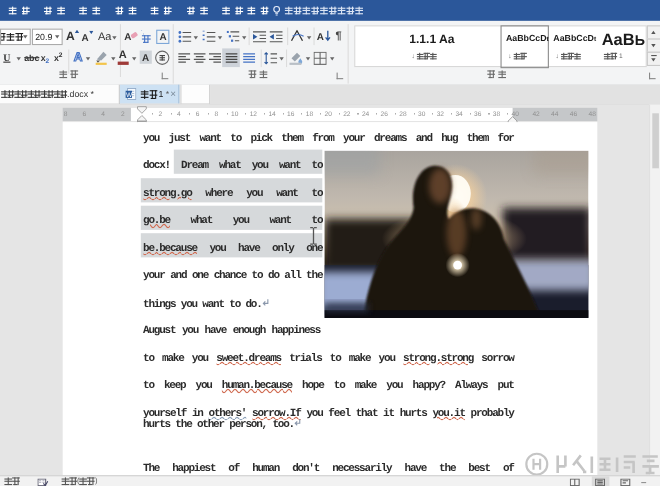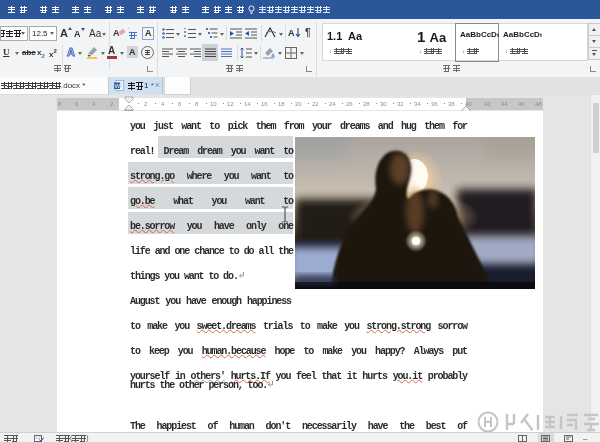--- a/index.html
+++ b/index.html
@@ -82,21 +82,21 @@
       <circle cx="4.5" cy="3.5" r="2.6" fill="none" stroke="#e8eefa" stroke-width="1"></circle>
       <path d="M3.2 7h2.6M3.6 8.6h1.8" stroke="#e8eefa" stroke-width="1" fill="none"></path>
     </svg>
   <span class="t" style="left:259px;color:#dde6f5"><i class="cj" style="width:7px;height:7px;margin-right:1px"></i><i class="cj2" style="width:7px;height:7px;margin-right:1px"></i><i class="cj" style="width:7px;height:7px;margin-right:1px"></i><i class="cj2" style="width:7px;height:7px;margin-right:1px"></i><i class="cj" style="width:7px;height:7px;margin-right:1px"></i><i class="cj2" style="width:7px;height:7px;margin-right:1px"></i><i class="cj" style="width:7px;height:7px;margin-right:1px"></i><i class="cj2" style="width:7px;height:7px;margin-right:1px"></i><i class="cj" style="width:7px;height:7px;margin-right:1px"></i></span>
 </div>
 
 <div class="abs" id="ribbon">
 
   <div class="combo" style="left:0;top:7px;width:26px;height:13px;overflow:hidden"><i class="cj2" style="width:7px;height:7px;margin:3px 0 0 -3px;color:#222"></i><i class="cj" style="width:7px;height:7px;margin:3px 0 0 1px;color:#222"></i><i class="cj2" style="width:7px;height:7px;margin:3px 0 0 1px;color:#222"></i><span class="dd" style="right:2px;top:5px"></span></div>
   <div class="combo" style="left:29px;top:7px;width:26px;height:13px">
-      <span style="position:absolute;left:2px;top:2px">12.5</span>
+      <span style="position:absolute;left:2px;top:2px">20.9</span>
       <span class="dd" style="right:2px;top:5px"></span>
     </div>
   <span class="ic" style="left:60px;top:8px;font-size:11px">A</span>
   <svg class="abs" style="left:68px;top:8px" width="4" height="3">
       <path d="M0 3 L2 0 L4 3Z" fill="#2b579a"></path>
     </svg>
   <span class="ic" style="left:74px;top:10px;font-size:9px">A</span>
   <svg class="abs" style="left:81px;top:9px" width="4" height="3">
       <path d="M0 0 L2 3 L4 0Z" fill="#2b579a"></path>
     </svg>
@@ -213,35 +213,35 @@
   <svg class="abs" style="left:285px;top:28px" width="12" height="12" viewBox="0 0 12 12">
       <rect x="0.5" y="0.5" width="11" height="11" fill="none" stroke="#666" stroke-width="1"></rect>
       <path d="M6 0.5v11M0.5 6h11" stroke="#666" stroke-width="1"></path>
     </svg>
   <span class="dd" style="left:300px;top:33px"></span>
   <span class="glabel" style="left:226px"><i class="cj2" style="width:7px;height:7px;color:#6a6a6a"></i> <i class="cj" style="width:7px;height:7px;color:#6a6a6a"></i></span>
   <div class="lnch" style="left:306px;top:47px"></div>
   <div class="sep" style="left:316px;height:54px"></div>
 
   <div id="stylebox">
-    <div class="card" style="left:0;width:44px">
-        <span class="cbig">1.1&nbsp; Aa</span>
-        <span class="clab">↓ <i class="cj" style="width:6px;height:6px;color:#555"></i><i class="cj2" style="width:6px;height:6px;color:#555"></i><i class="cj" style="width:6px;height:6px;color:#555"></i></span>
-      </div>
-    <div class="card" style="left:90px;width:42px">
-        <span class="cbig" style="font-size:15px;top:4px">1 <span style="font-size:13px">Aa</span></span>
+    <div class="card" style="left:45px;width:44px">
+        <span class="cbig">1.1.1 Aa</span>
         <span class="clab">↓ <i class="cj" style="width:6px;height:6px;color:#555"></i><i class="cj2" style="width:6px;height:6px;color:#555"></i><i class="cj" style="width:6px;height:6px;color:#555"></i></span>
       </div>
     <div class="card" style="left:132px;width:42px;border:1px solid #8a8a8a;top:-1px;height:37px">
         <span class="cbig" style="font-size:8px;letter-spacing:0">AaBbCcD<span style="font-size:6px">t</span></span>
         <span class="clab">↓ <i class="cj" style="width:6px;height:6px;color:#555"></i><i class="cj2" style="width:6px;height:6px;color:#555"></i></span>
       </div>
     <div class="card" style="left:176px;width:43px">
         <span class="cbig" style="font-size:8px;letter-spacing:0">AaBbCcD<span style="font-size:6px">t</span></span>
         <span class="clab">↓ <i class="cj" style="width:6px;height:6px;color:#555"></i><i class="cj2" style="width:6px;height:6px;color:#555"></i><i class="cj" style="width:6px;height:6px;color:#555"></i></span>
+      </div>
+    <div class="card" style="left:220px;width:44px">
+        <span class="cbig" style="font-size:15px;top:4px">AaB<span style="font-size:13px">Ь</span></span>
+        <span class="clab"><i class="cj" style="width:6px;height:6px;color:#555"></i><i class="cj2" style="width:6px;height:6px;color:#555"></i> 1</span>
       </div>
   </div>
   <div class="abs" style="left:588px;top:4px;width:10px;height:36px">
     <div style="position:absolute;top:0;width:11px;height:11px;border:1px solid #c9c9c9;background:#f1f1f1">
         <span class="dd" style="left:3px;top:4px;border-top-color:#555;transform:rotate(180deg)"></span>
       </div>
     <div style="position:absolute;top:12px;width:11px;height:11px;border:1px solid #c9c9c9;background:#f1f1f1">
         <span class="dd" style="left:3px;top:4px;border-top-color:#555"></span>
       </div>
     <div style="position:absolute;top:24px;width:11px;height:11px;border:1px solid #c9c9c9;background:#f1f1f1">
@@ -315,32 +315,32 @@
 </div>
 
 <div class="abs" id="page"></div>
 
 <div class="selbar abs" style="left:158px;top:136px;width:135px;height:22px"></div>
 <div class="selbar abs" style="left:128px;top:162px;width:165px;height:22px"></div>
 <div class="selbar abs" style="left:128px;top:187px;width:165px;height:22px"></div>
 <div class="selbar abs" style="left:128px;top:212px;width:165px;height:22px"></div>
 
 <div class="line j" style="top:121px;left:130px;width:337px">you just want to pick them from your dreams and hug them for</div>
-<div class="line j" style="top:146px;left:130px;width:163px">real! Dream dream you want to</div>
+<div class="line j" style="top:146px;left:130px;width:163px">docx! Dream what you want to</div>
 <div class="line j" style="top:171px;left:130px;width:163px"><span class="wv">strong.go</span> where you want to</div>
 <div class="line j" style="top:196px;left:130px;width:163px"><span class="wv">go.be</span> what you want to</div>
-<div class="line j" style="top:221px;left:130px;width:163px"><span class="wv">be.sorrow</span> you have only one</div>
-<div class="line j" style="top:246px;left:130px;width:163px">life and one chance to do all the</div>
+<div class="line j" style="top:221px;left:130px;width:163px"><span class="wv">be.because</span> you have only one</div>
+<div class="line j" style="top:246px;left:130px;width:163px">your and one chance to do all the</div>
 <div class="line" style="top:271px;left:130px">things you want to do.<svg width="7" height="9" viewBox="0 0 7 9" style="vertical-align:-1px">
       <path d="M5.5 1v3.8H1.8M3.2 3l-1.8 1.8L3.2 6.6" stroke="#8a97ab" stroke-width="1" fill="none"></path>
     </svg></div>
 <div class="line j" style="top:296px;left:130px;width:161px">August you have enough happiness</div>
 <div class="line j" style="top:321px;left:130px;width:337px">to make you <span class="wv">sweet.dreams</span> trials to make you <span class="wv">strong.strong</span> sorrow</div>
 <div class="line j" style="top:346px;left:130px;width:337px">to keep you <span class="wv">human.because</span> hope to make you happy? Always put</div>
-<div class="line j" style="top:371px;left:130px;width:337px">yourself in <span class="wv" style="text-decoration-color:#8ca0b8">others'</span> <span class="wv">hurts.If</span> you feel that it hurts <span class="wv">you.it</span> probably</div>
+<div class="line j" style="top:371px;left:130px;width:337px">yourself in <span class="wv" style="text-decoration-color:#8ca0b8">others'</span> <span class="wv">sorrow.If</span> you feel that it hurts <span class="wv">you.it</span> probably</div>
 <div class="line" style="top:380px;left:130px">hurts the other person, too.<svg width="7" height="9" viewBox="0 0 7 9" style="vertical-align:-1px">
       <path d="M5.5 1v3.8H1.8M3.2 3l-1.8 1.8L3.2 6.6" stroke="#8a97ab" stroke-width="1" fill="none"></path>
     </svg></div>
 <div class="line j" style="top:421px;left:130px;width:337px">The happiest of human don't necessarily have the best of</div>
 
 <svg class="abs" style="left:295px;top:137px" width="240" height="152" viewBox="0 0 240 152">
  <defs>
   <linearGradient id="sky" x1="0" y1="0" x2="0" y2="1">
    <stop offset="0" stop-color="#a9a49e"></stop>
    <stop offset="0.28" stop-color="#c0b8ae"></stop>

